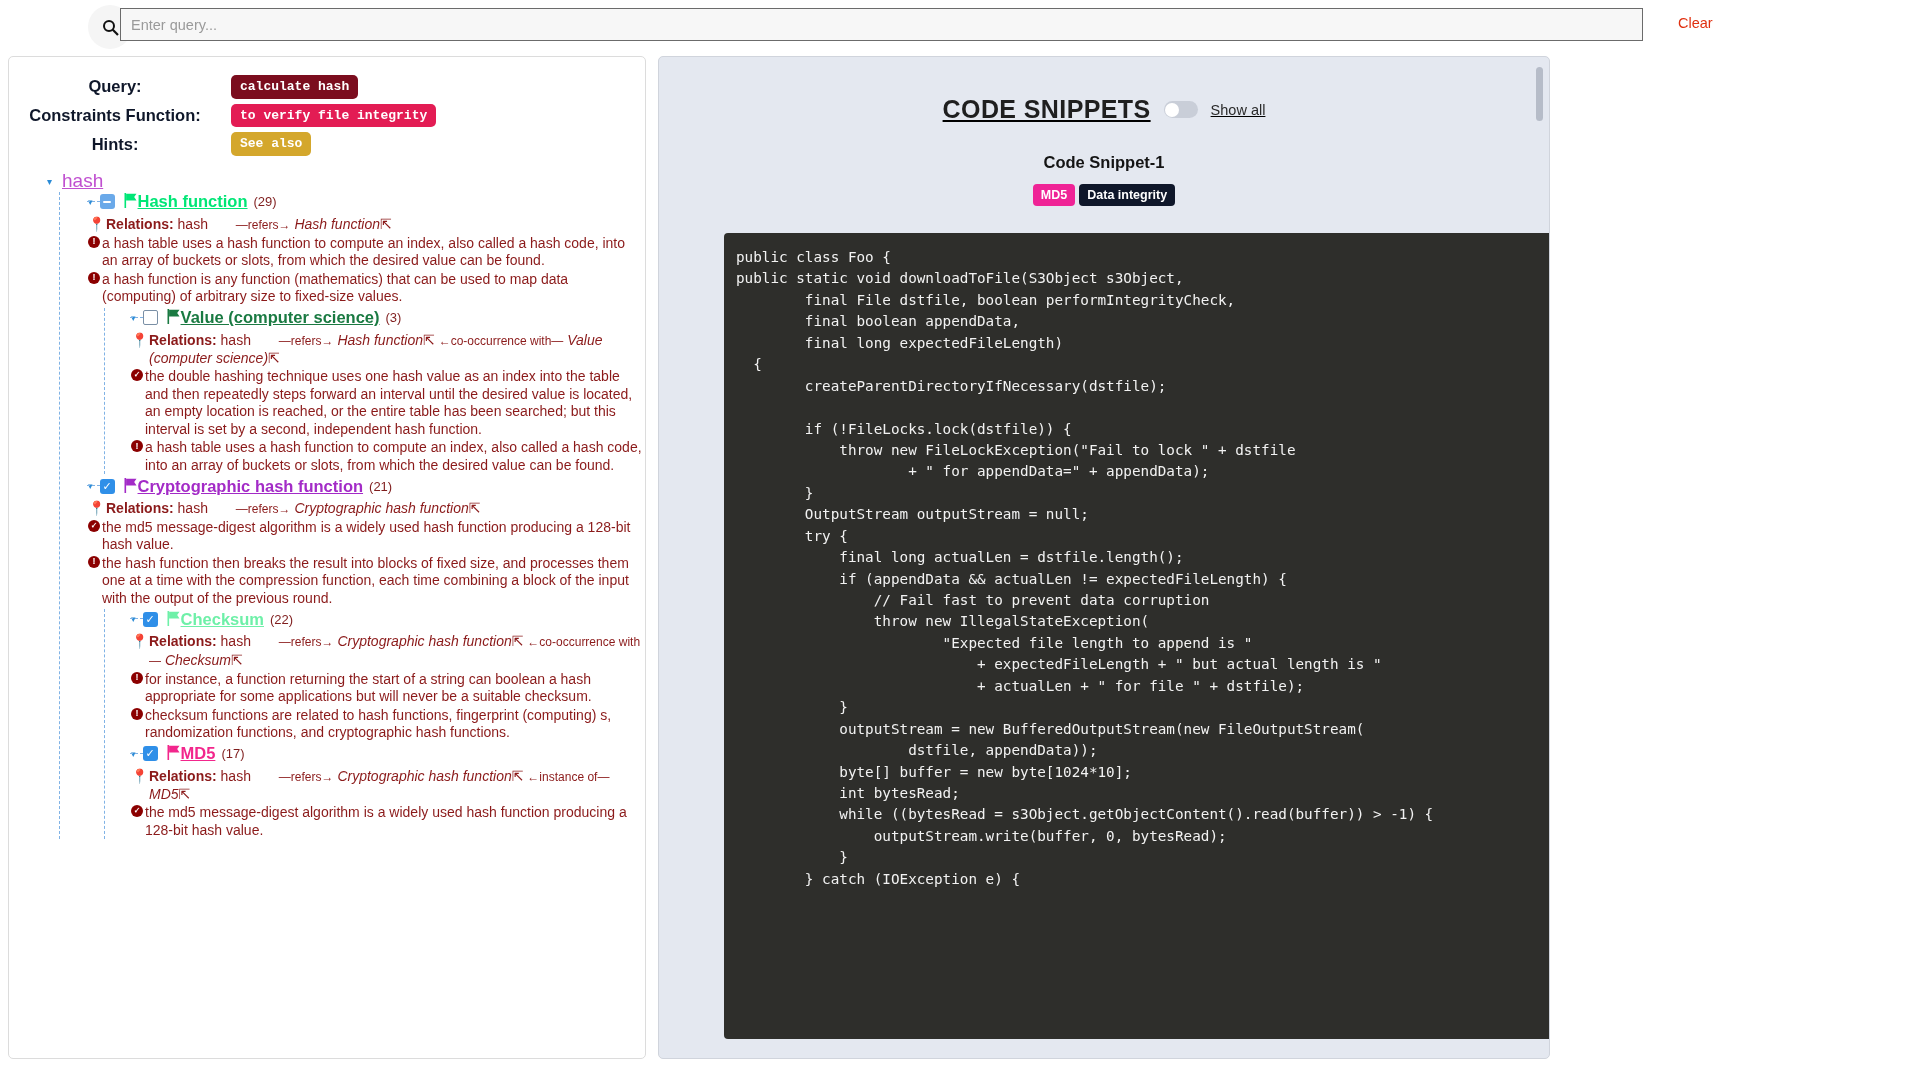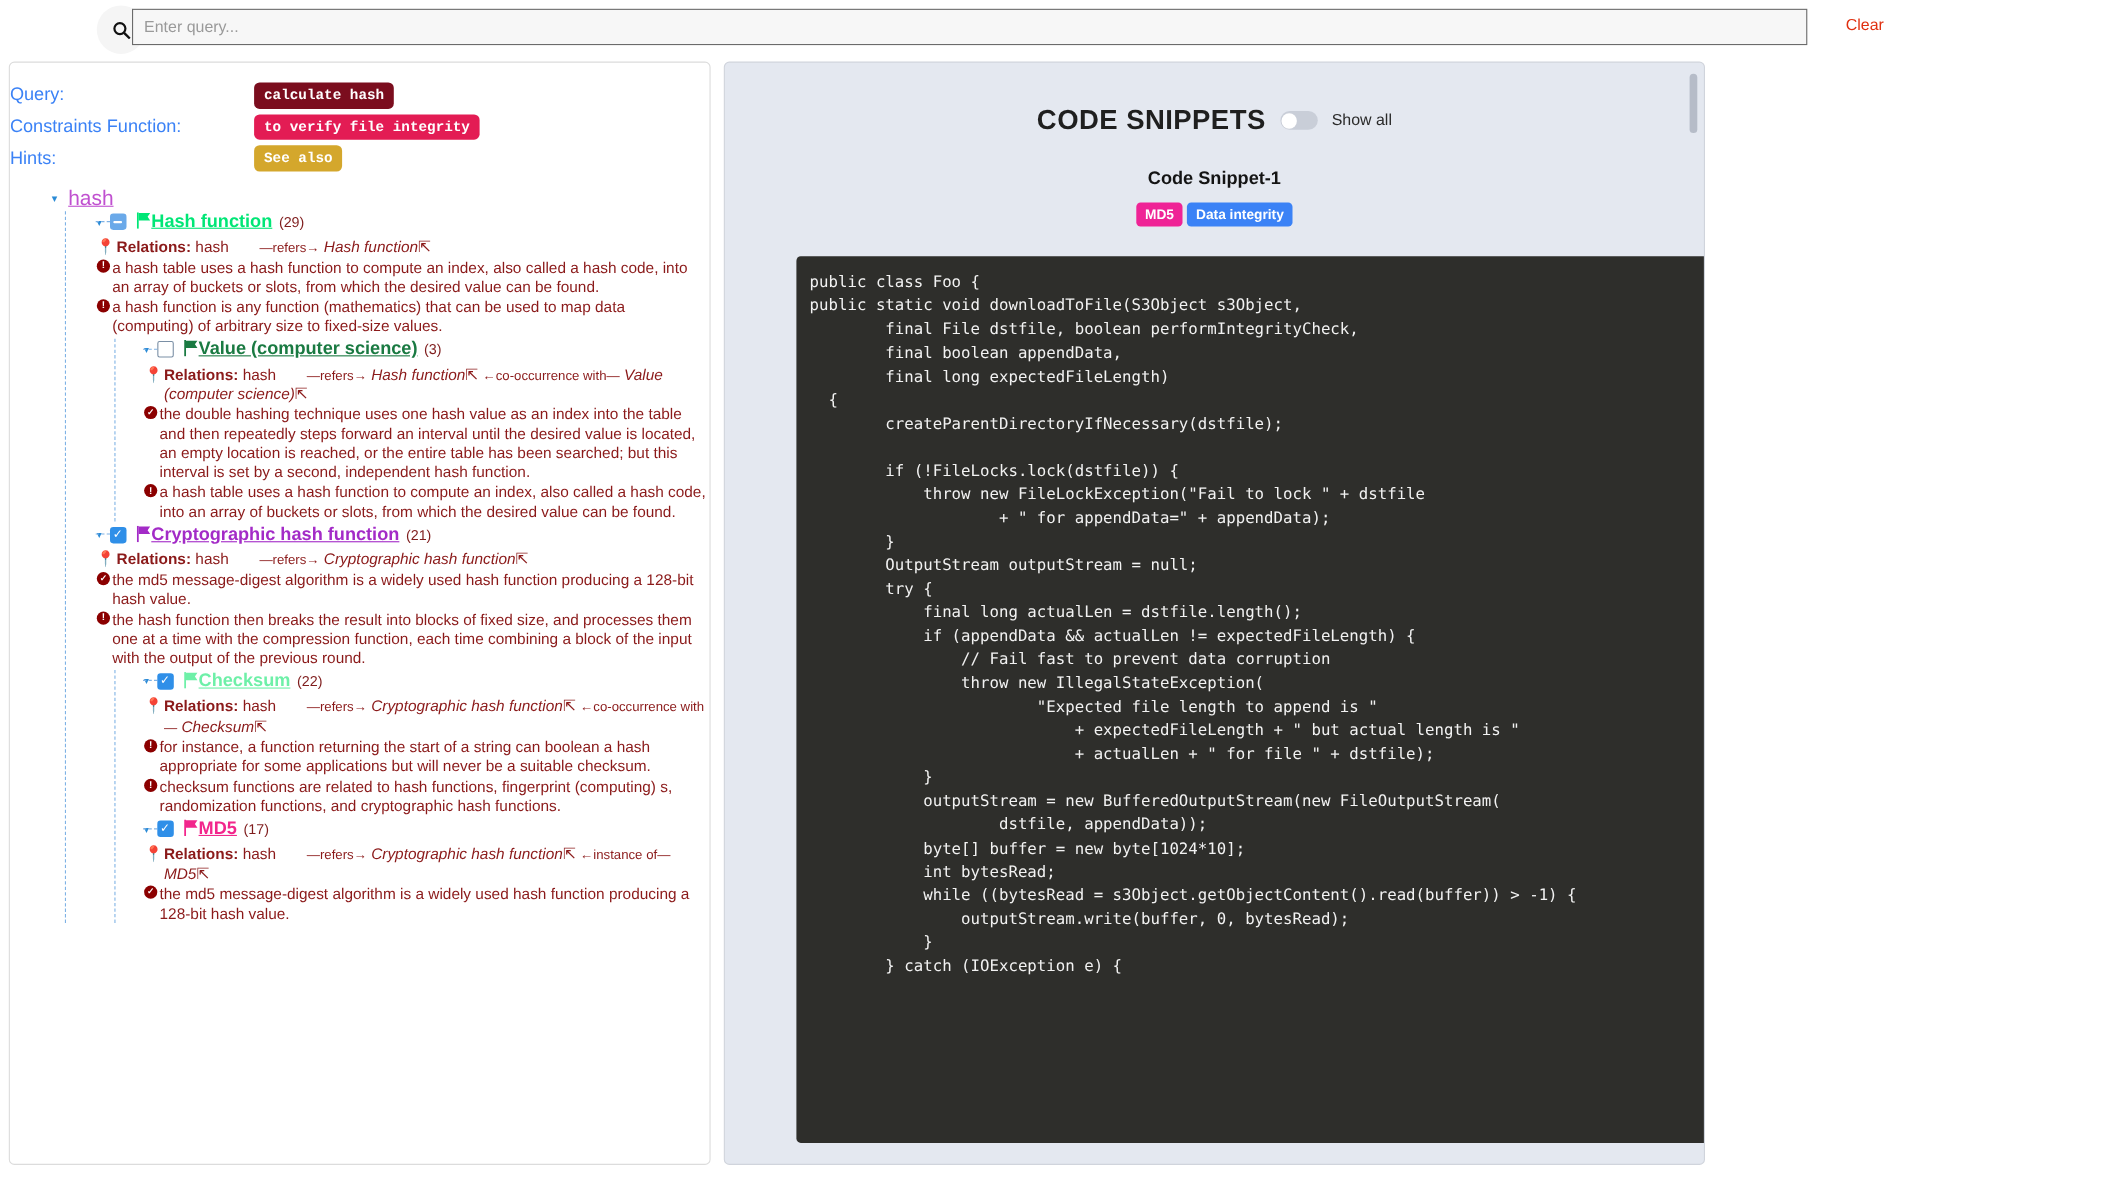--- a/index.html
+++ b/index.html
@@ -53,23 +53,24 @@
   }
   .meta {
     position: relative;
     padding: 18px 0 0 0;
   }
   .meta-row {
     display: flex; align-items: center;
     margin-bottom: 5px;
   }
   .meta-label {
-    width: 222px; text-align: left;
-    font-size: 16.5px; color: #3b82f6;
+    width: 222px; text-align: center;
+    font-size: 16.5px; color: #0f172a;
     padding-right: 10px;
+    font-weight: bold;
   }
   .chip {
     display: inline-block;
     border-radius: 5px;
     font-size: 13px; font-weight: bold;
     color: #ffffff;
     padding: 5px 9px;
     line-height: 1.05;
     font-family: Liberation Mono, monospace;
   }
@@ -182,21 +183,21 @@
     border: 1px solid #d0d4dc;
     border-radius: 5px;
     overflow: hidden;
   }
   .rp-scroll {
     position: absolute; right: 6px; top: 10px;
     width: 7px; height: 54px; background: #b6bcc8; border-radius: 4px;
   }
   .rp-title-row {
     display: flex; align-items: center; justify-content: center;
-    gap: 13px; margin-top: 38px;
+    gap: 13px; margin-top: 38px; text-decoration: underline;
   }
   .rp-title {
     font-size: 25px; font-weight: bold; color: #1f1f1f;
     letter-spacing: 0.4px;
   }
   .toggle {
     width: 34px; height: 17px; border-radius: 9px;
     background: #c9ced8; position: relative; cursor: pointer;
   }
   .toggle .knob {
@@ -210,21 +211,21 @@
     color: #141414; margin-top: 29px;
   }
   .badges {
     display: flex; justify-content: center; gap: 4px; margin-top: 12px;
   }
   .badge {
     font-size: 12.5px; font-weight: bold; color: #fff;
     padding: 4px 8px; border-radius: 4px;
   }
   .badge-md5 { background: #ef2396; }
-  .badge-di { background: #3b82f6; }
+  .badge-di { background: #0f172a; }
 
   .code-box {
     position: absolute; left: 22px; top: 176px;
     width: 964px; height: 806px;
     background: #2e2e2b;
     border-radius: 4px;
     padding: 14px 0 0 12px;
     overflow: hidden;
     margin-left: 43px;
   }

